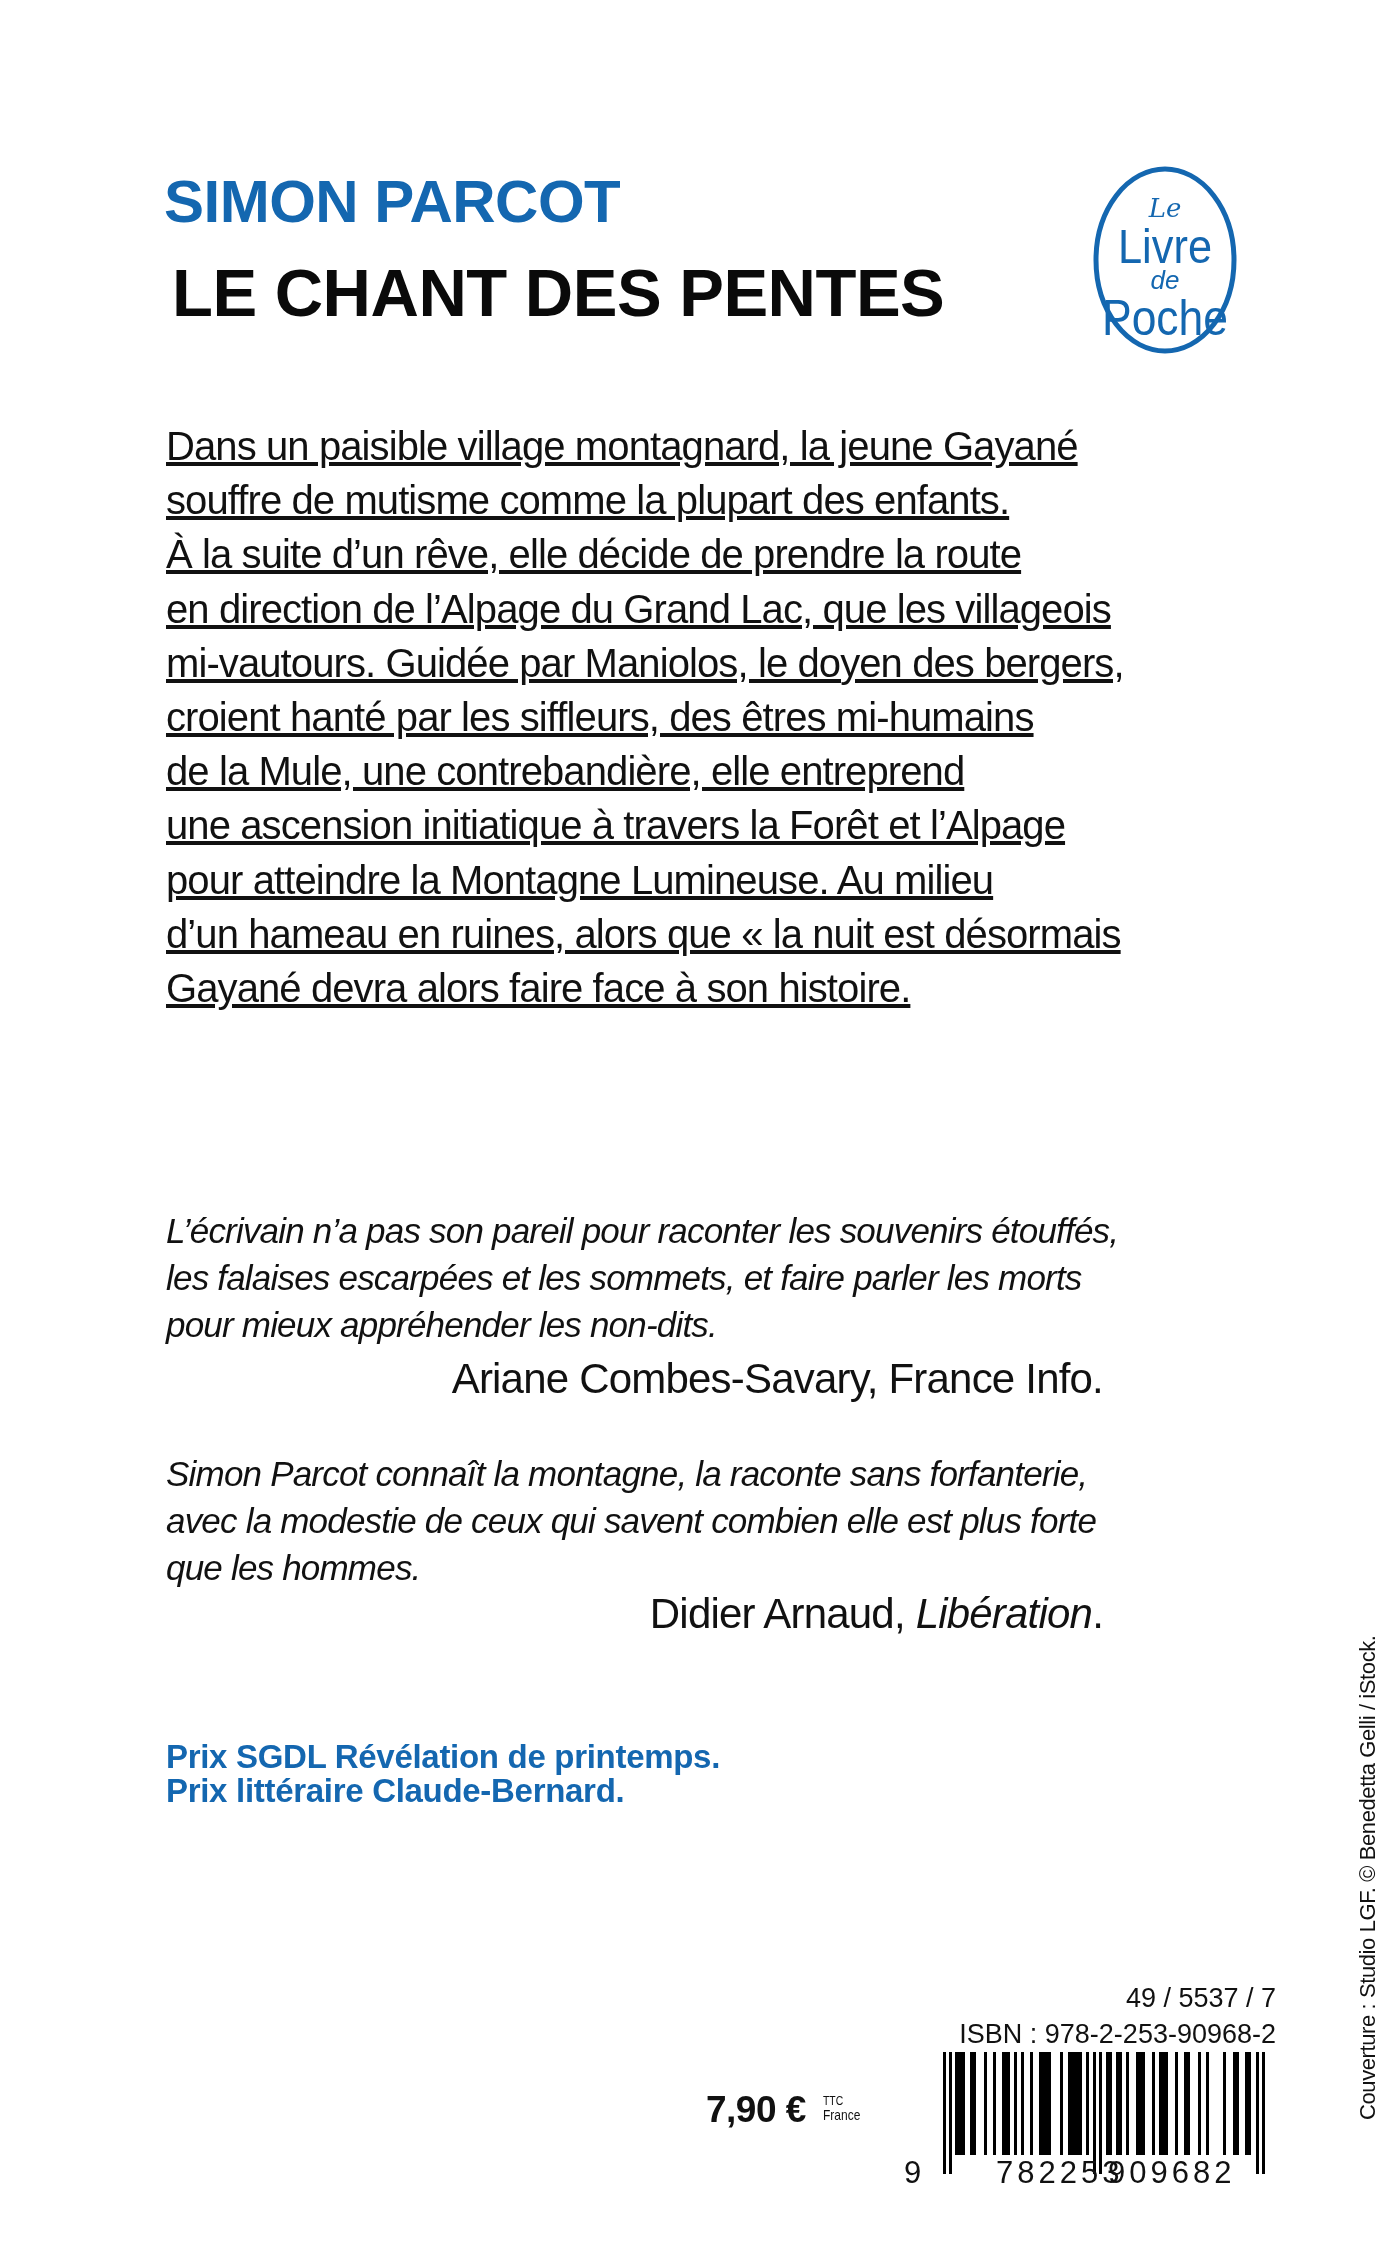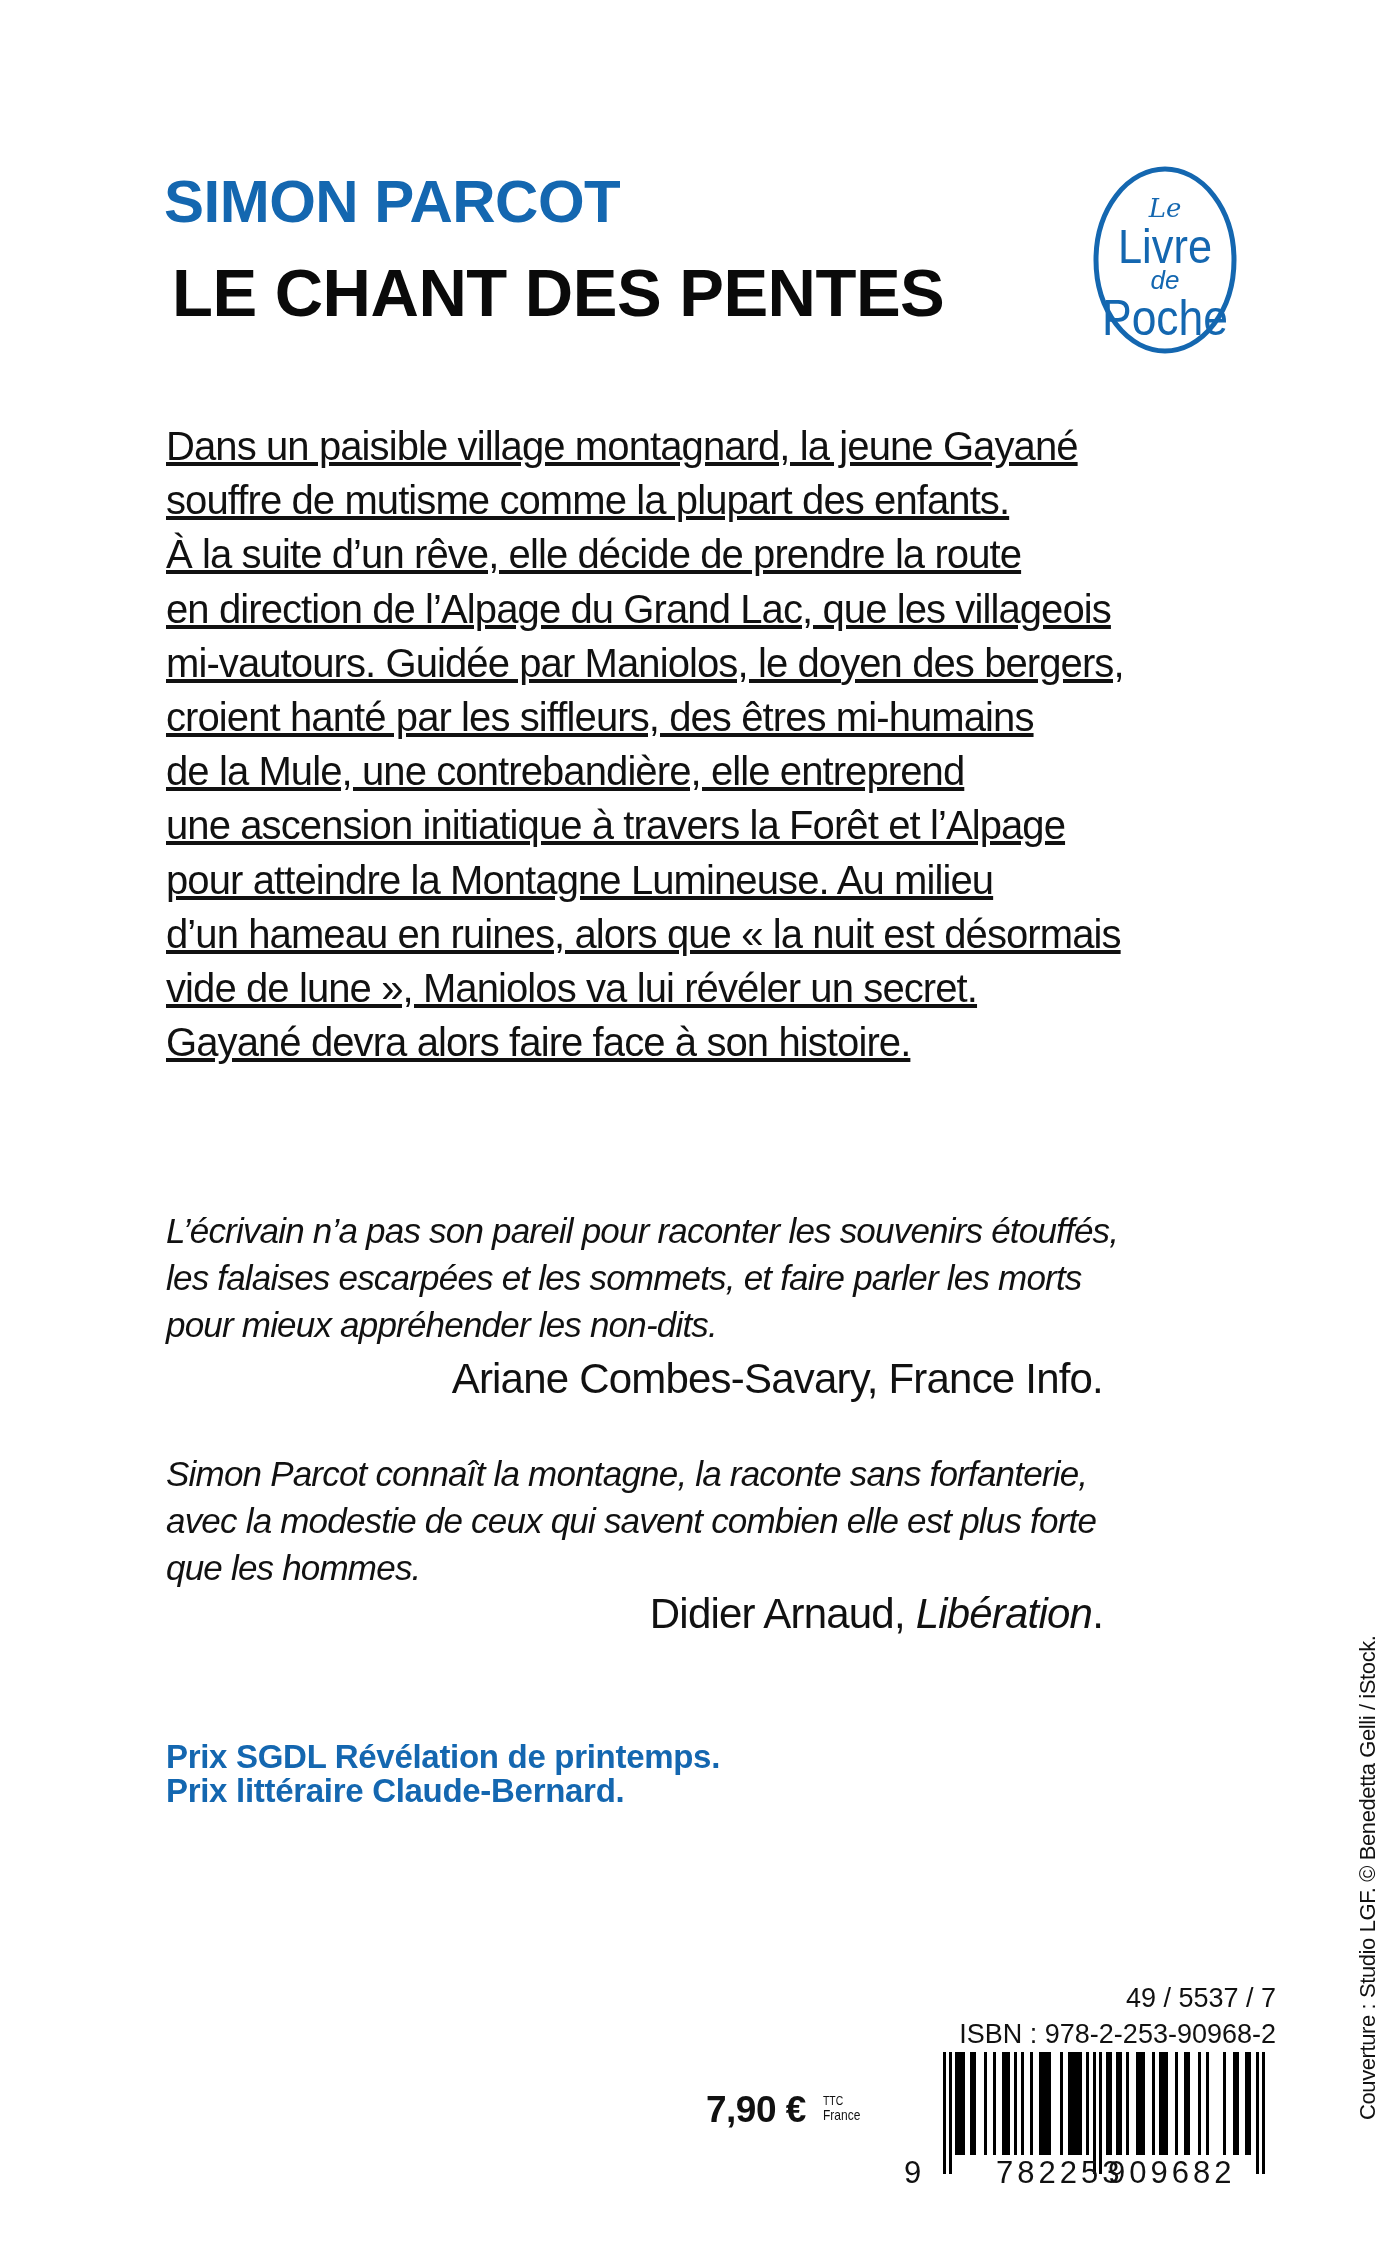--- a/index.html
+++ b/index.html
@@ -54,21 +54,20 @@
   <div>Dans un paisible village montagnard, la jeune Gayané</div>
   <div>souffre de mutisme comme la plupart des enfants.</div>
   <div>À la suite d’un rêve, elle décide de prendre la route</div>
   <div>en direction de l’Alpage du Grand Lac, que les villageois</div>
   <div>mi-vautours. Guidée par Maniolos, le doyen des bergers,</div>
   <div>croient hanté par les siffleurs, des êtres mi-humains</div>
   <div>de la Mule, une contrebandière, elle entreprend</div>
   <div>une ascension initiatique à travers la Forêt et l’Alpage</div>
   <div>pour atteindre la Montagne Lumineuse. Au milieu</div>
   <div>d’un hameau en ruines, alors que « la nuit est désormais</div>
-  <div>vide de lune », Maniolos va lui révéler un secret.</div>
   <div>Gayané devra alors faire face à son histoire.</div>
 </div>
 
 <div class="abs quote" style="top:1207px;">
   <div>L’écrivain n’a pas son pareil pour raconter les souvenirs étouffés,</div>
   <div>les falaises escarpées et les sommets, et faire parler les morts</div>
   <div>pour mieux appréhender les non-dits.</div>
 </div>
 <div class="abs attr" style="top:1355px;">Ariane Combes-Savary, France Info.</div>
 

